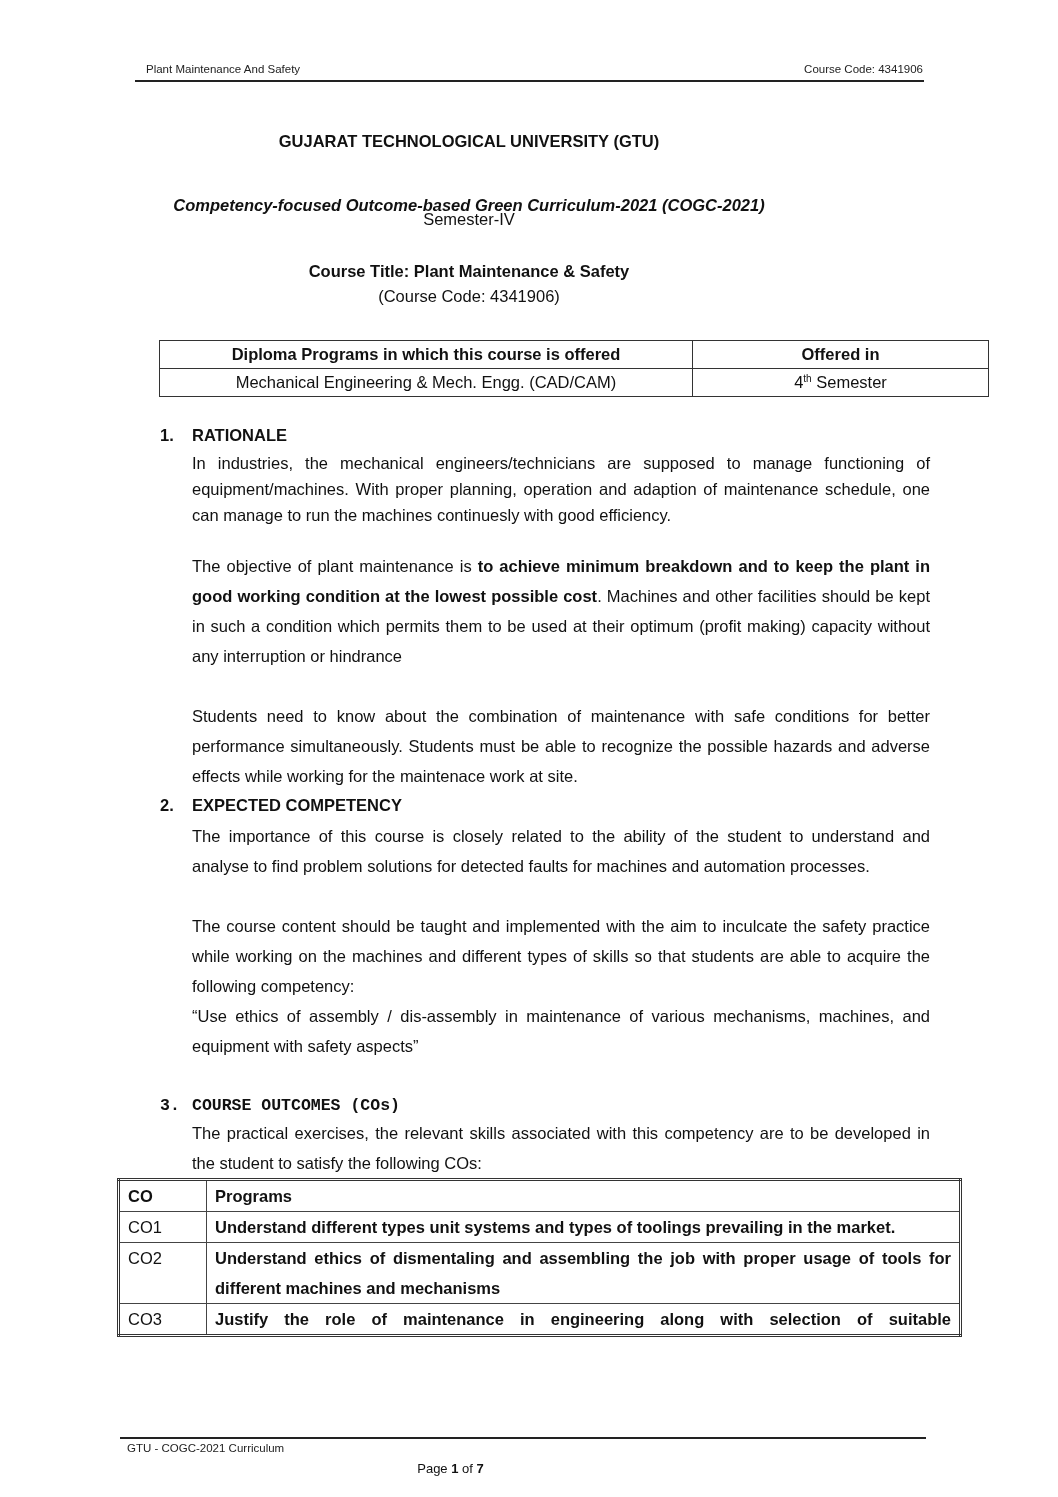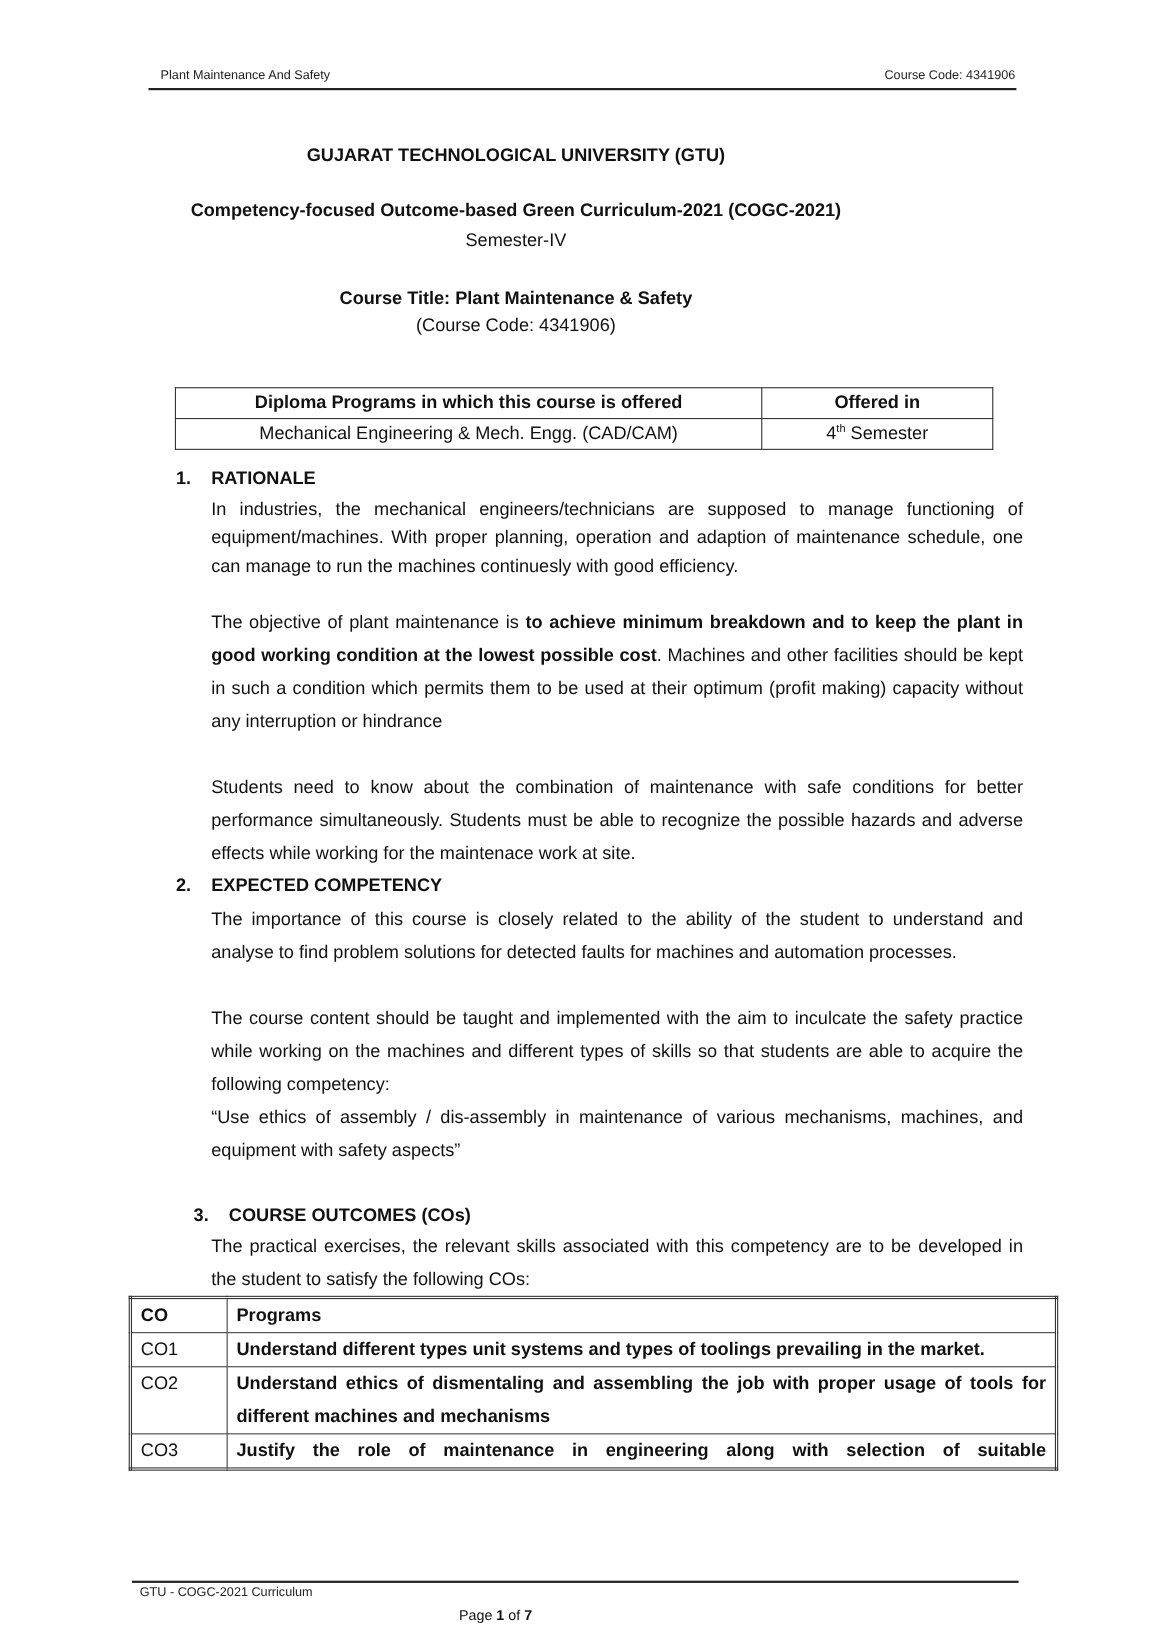--- a/index.html
+++ b/index.html
@@ -10,28 +10,28 @@
   .abs { position: absolute; }
 
   
   .hdr-left { left: 146px; top: 63px; font-size: 11.5px; color: #222; }
   .hdr-right { right: 135px; top: 63px; font-size: 11.5px; color: #222; }
   .hdr-rule { left: 135px; top: 80px; width: 789px; height: 0; border-top: 2px solid #222; }
 
   
   .title-block { left: 0; width: 938px; text-align: center; }
   .t-univ { top: 132px; font-size: 16.5px; font-weight: bold; }
-  .t-curr { top: 182px; font-size: 16.5px; font-weight: bold; }
+  .t-curr { top: 196px; font-size: 16.5px; font-weight: bold; font-style: italic; }
   .t-sem  { top: 210px; font-size: 16.5px; }
   .t-course { top: 262px; font-size: 16.5px; font-weight: bold; }
   .t-code { top: 287px; font-size: 16.5px; }
 
   
   .prog-table {
-    left: 159px; top: 352px; width: 744px; border-collapse: collapse;
+    left: 159px; top: 340px; width: 830px; border-collapse: collapse;
     font-size: 16.5px;
   }
   .prog-table td, .prog-table th {
     border: 1.5px solid #333; text-align: center; padding: 2px 6px; height: 23px;
   }
   .prog-table th { font-weight: bold; }
   .prog-table .c1 { width: 520px; }
   sup { font-size: 10px; vertical-align: super; line-height: 0; }
 
   
@@ -110,21 +110,21 @@
 <div class="abs para lh30" style="top:821px;">
   <p>The importance of this course is closely related to the ability of the student to understand and analyse to find problem solutions for detected faults for machines and automation processes.</p>
 </div>
 <div class="abs para lh30" style="top:911px;">
   <p>The course content should be taught and implemented with the aim to inculcate the safety practice while working on the machines and  different  types  of  skills  so  that students are able to acquire the following competency:</p>
 </div>
 <div class="abs para lh30" style="top:1001px; font-weight:normal;">
   <p>“Use ethics of assembly / dis-assembly  in maintenance of various mechanisms, machines, and equipment with safety aspects”</p>
 </div>
 
-<div class="abs sec-head" style="left:176px; top:1096px;">
+<div class="abs sec-head" style="left:160px; top:1096px;font-family:Liberation Mono, monospace;">
   <span class="sec-num">3.</span><span>COURSE OUTCOMES (COs)</span>
 </div>
 <div class="abs para lh30" style="top:1118px;">
   <p>The practical exercises, the relevant skills associated with this competency are to be developed in the student to satisfy the following COs:</p>
 </div>
 
 <table class="abs co-table">
   <tbody>
       <tr>
     <th class="col-co" style="font-weight:bold;">CO</th>

